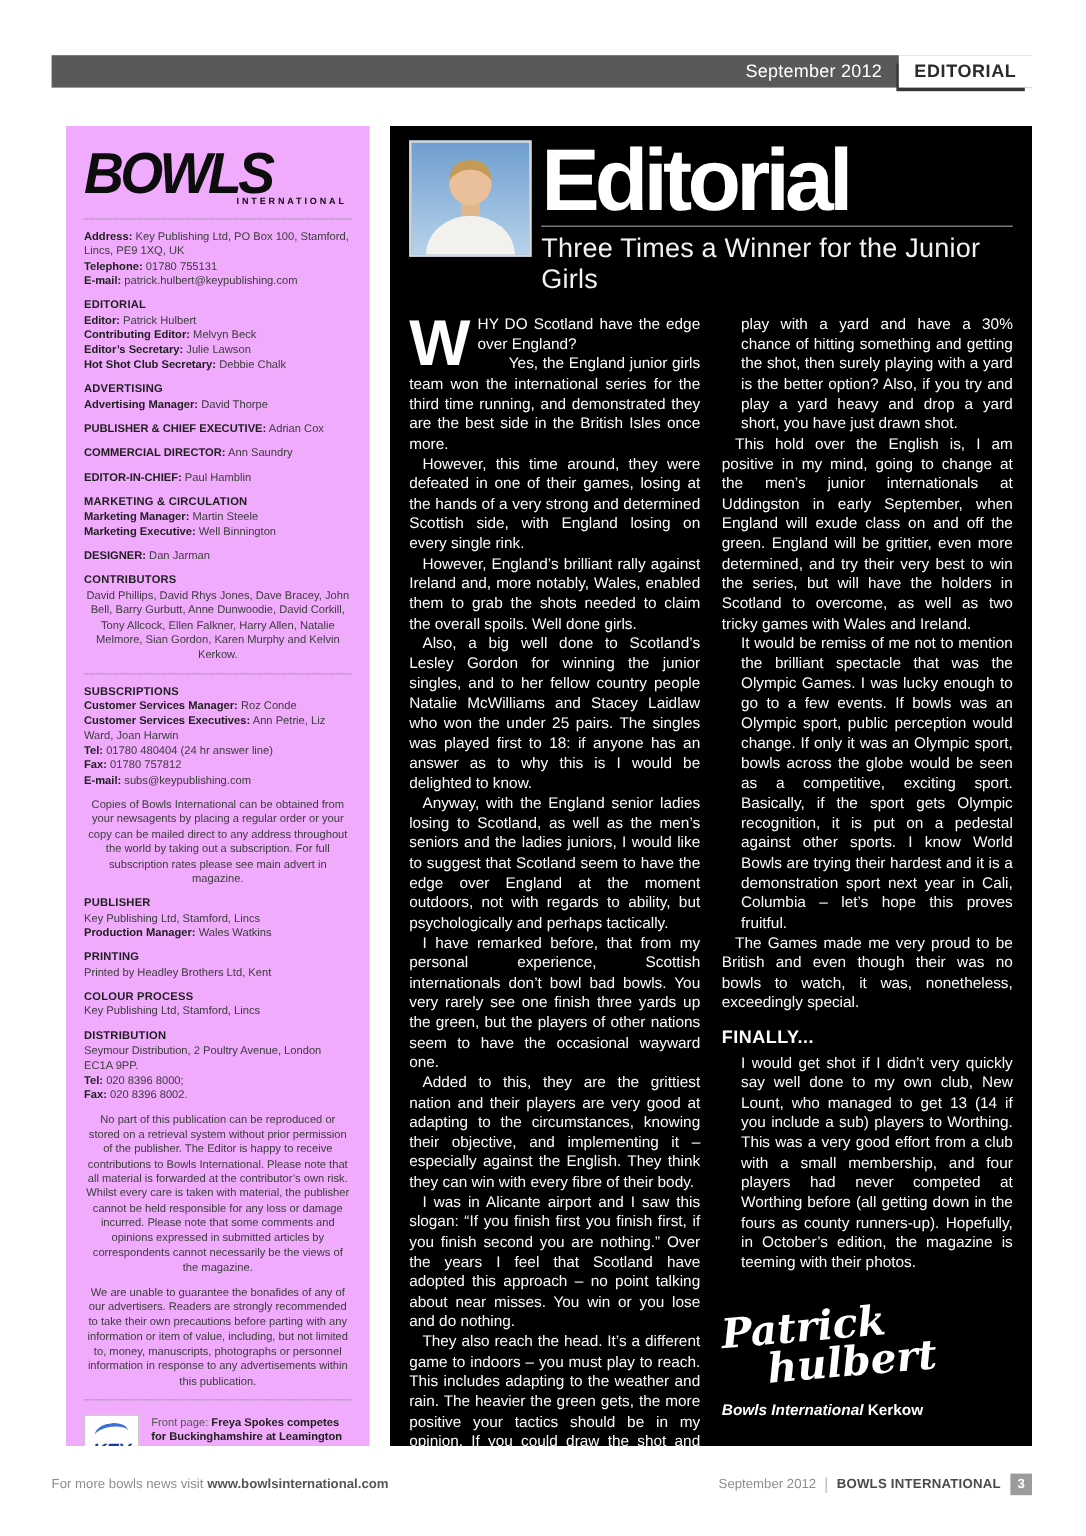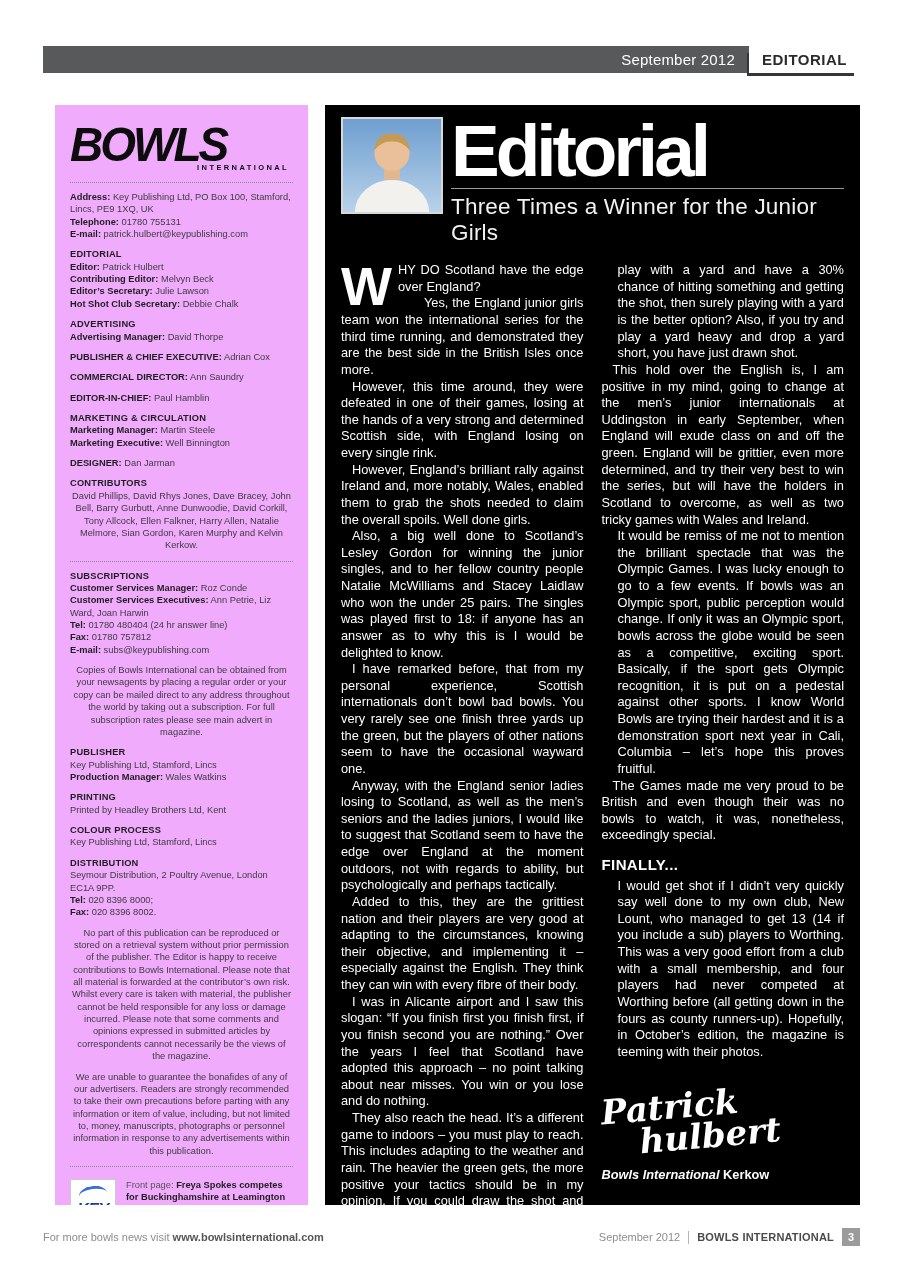--- a/index.html
+++ b/index.html
@@ -269,22 +269,22 @@
 
       <div class="cols">
         <div class="col">
           <p class="lead"><span class="dropcap">W</span><span>HY DO Scotland have the edge over England?</span></p>
           <p class="intro2">Yes, the England junior girls team won the international series for the third time running, and demonstrated they are the best side in the British Isles once more.</p>
           <div>
 
           <p class="body-p">However, this time around, they were defeated in one of their games, losing at the hands of a very strong and determined Scottish side, with England losing on every single rink.</p>
               <p class="body-p">However, England’s brilliant rally against Ireland and, more notably, Wales, enabled them to grab the shots needed to claim the overall spoils. Well done girls.</p>
               <p class="body-p">Also, a big well done to Scotland’s Lesley Gordon for winning the junior singles, and to her fellow country people Natalie McWilliams and Stacey Laidlaw who won the under 25 pairs. The singles was played first to 18: if anyone has an answer as to why this is I would be delighted to know.</p>
+              <p class="body-p">Anyway, with the England senior ladies losing to Scotland, as well as the men’s seniors and the ladies juniors, I would like to suggest that Scotland seem to have the edge over England at the moment outdoors, not with regards to ability, but psychologically and perhaps tactically.</p>
               <p class="body-p">I have remarked before, that from my personal experience, Scottish internationals don’t bowl bad bowls. You very rarely see one finish three yards up the green, but the players of other nations seem to have the occasional wayward one.</p>
-              <p class="body-p">Anyway, with the England senior ladies losing to Scotland, as well as the men’s seniors and the ladies juniors, I would like to suggest that Scotland seem to have the edge over England at the moment outdoors, not with regards to ability, but psychologically and perhaps tactically.</p>
               <p class="body-p">Added to this, they are the grittiest nation and their players are very good at adapting to the circumstances, knowing their objective, and implementing it – especially against the English. They think they can win with every fibre of their body.</p>
               <p class="body-p">I was in Alicante airport and I saw this slogan: “If you finish first you finish first, if you finish second you are nothing.” Over the years I feel that Scotland have adopted this approach – no point talking about near misses. You win or you lose and do nothing.</p>
               <p class="body-p">They also reach the head. It’s a different game to indoors – you must play to reach. This includes adapting to the weather and rain. The heavier the green gets, the more positive your tactics should be in my opinion. If you could draw the shot and have a 10% chance of success, or could</p>
             </div>
         </div>
 
         <div class="col">
           <p class="body-p noindent">play with a yard and have a 30% chance of hitting something and getting the shot, then surely playing with a yard is the better option? Also, if you try and play a yard heavy and drop a yard short, you have just drawn shot.</p>
           <p class="body-p">This hold over the English is, I am positive in my mind, going to change at the men’s junior internationals at Uddingston in early September, when England will exude class on and off the green. England will be grittier, even more determined, and try their very best to win the series, but will have the holders in Scotland to overcome, as well as two tricky games with Wales and Ireland.</p>
           <p class="body-p noindent">It would be remiss of me not to mention the brilliant spectacle that was the Olympic Games. I was lucky enough to go to a few events. If bowls was an Olympic sport, public perception would change. If only it was an Olympic sport, bowls across the globe would be seen as a competitive, exciting sport. Basically, if the sport gets Olympic recognition, it is put on a pedestal against other sports. I know World Bowls are trying their hardest and it is a demonstration sport next year in Cali, Columbia – let’s hope this proves fruitful.</p>

